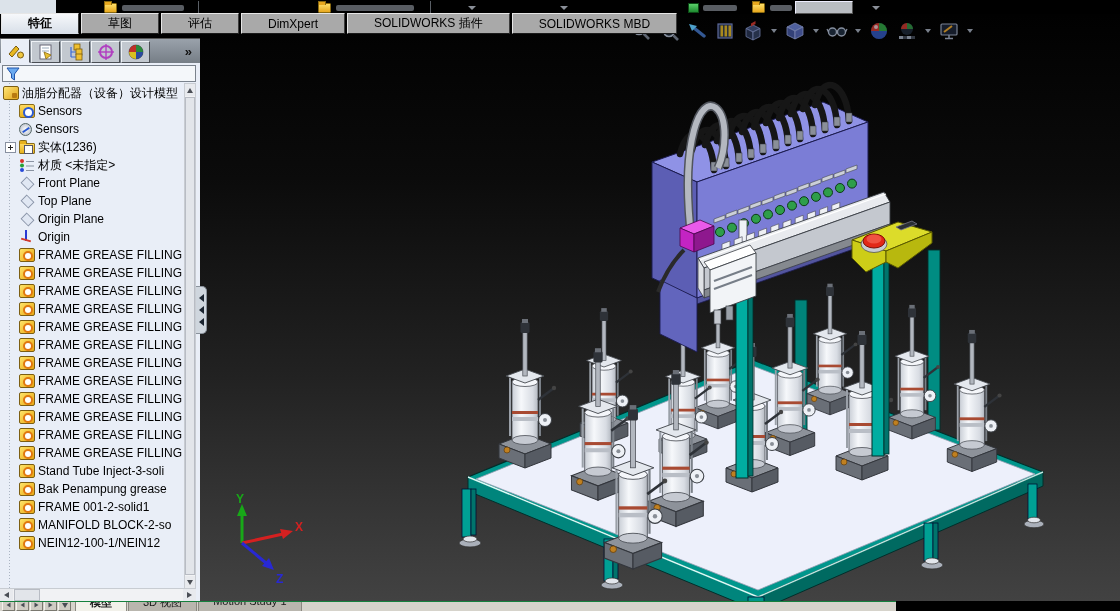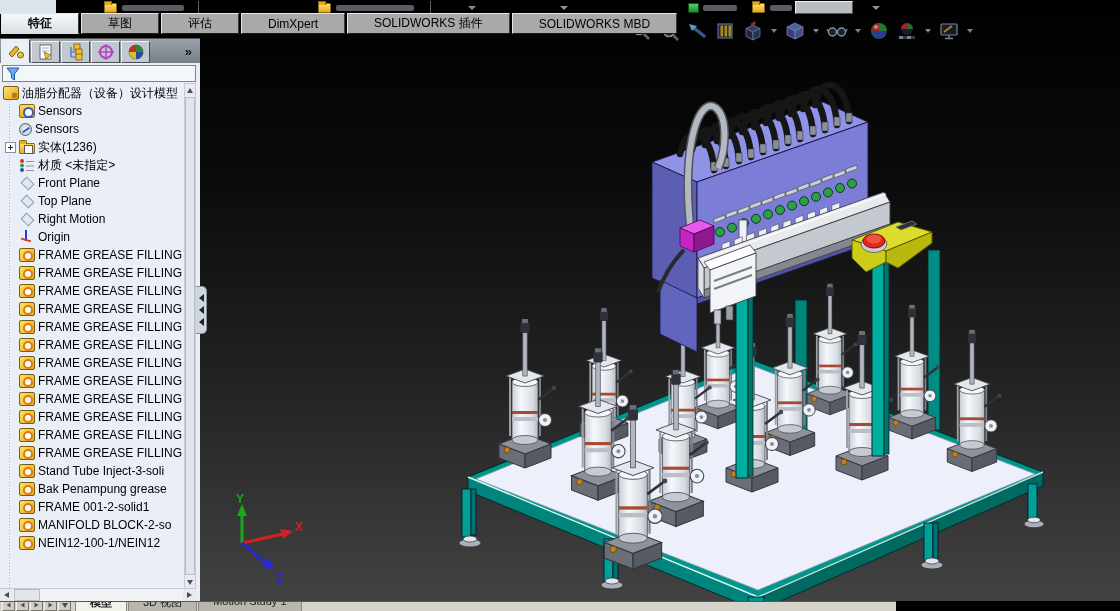--- a/index.html
+++ b/index.html
@@ -549,21 +549,21 @@
 
         <div class="trow lv1">
           <span class="exp"></span>
           <span class="ti ti-plane"></span>
           <span class="tl">Top Plane</span>
         </div>
 
         <div class="trow lv1">
           <span class="exp"></span>
           <span class="ti ti-plane"></span>
-          <span class="tl">Right Motion</span>
+          <span class="tl">Origin Plane</span>
         </div>
 
         <div class="trow lv1">
           <span class="exp"></span>
           <span class="ti ti-origin"></span>
           <span class="tl">Origin</span>
         </div>
 
         <div class="trow lv1">
           <span class="exp"></span>

